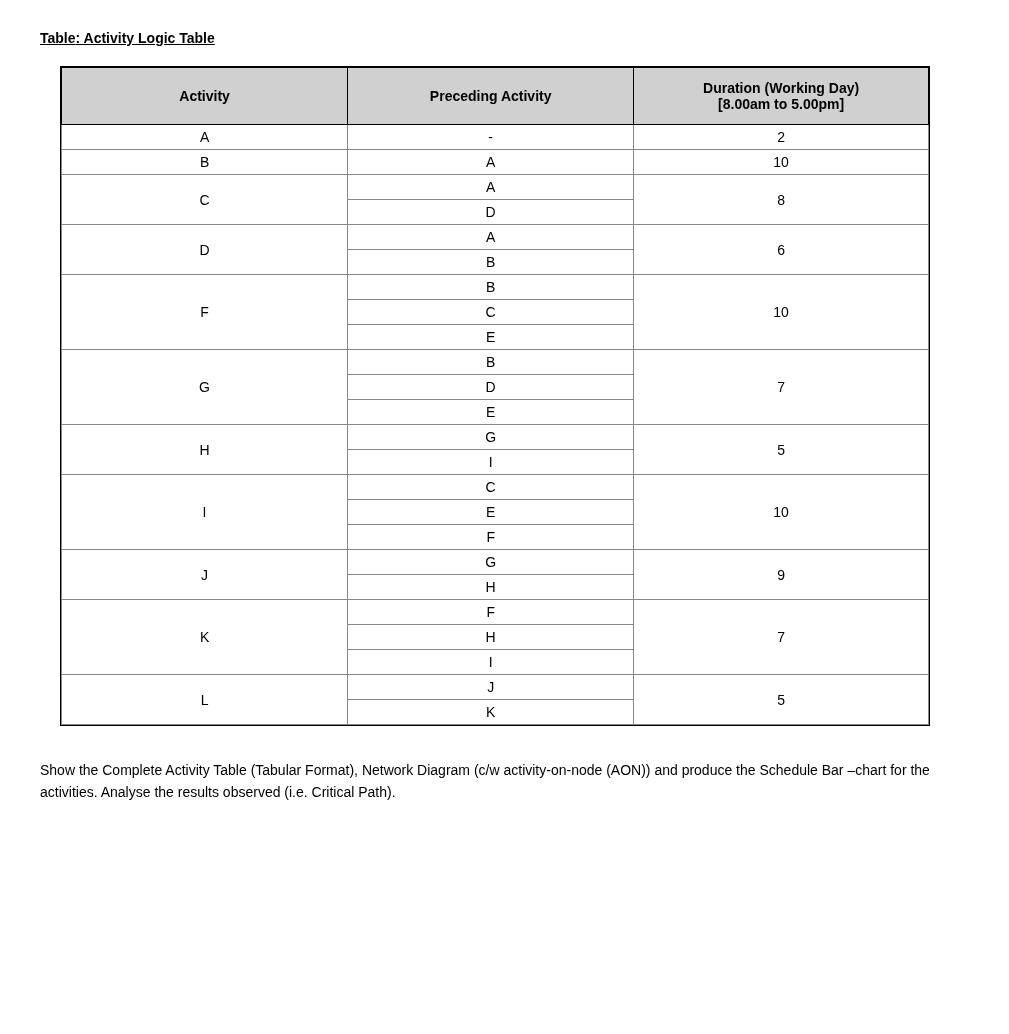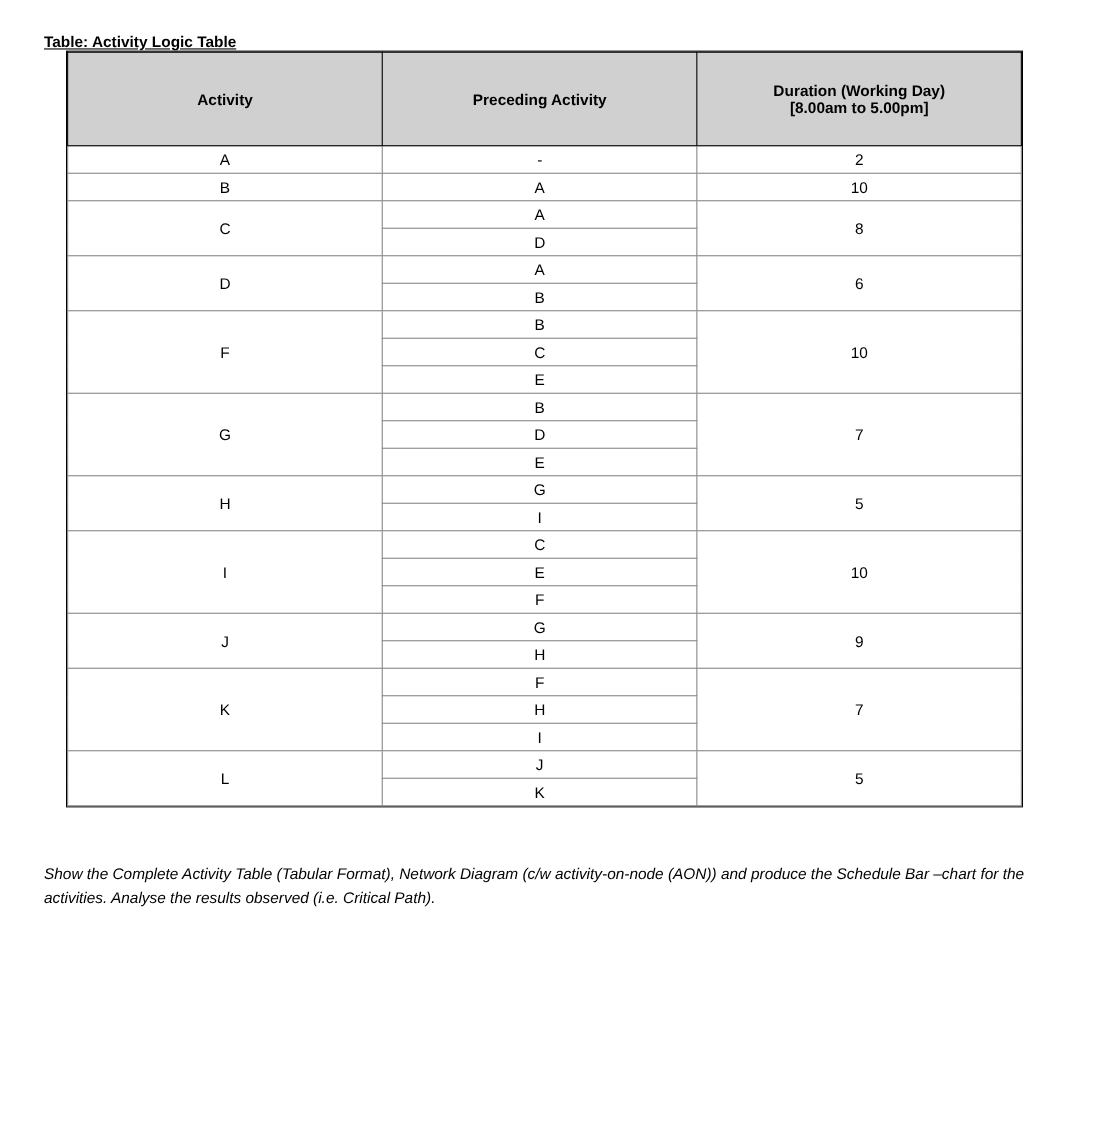--- a/index.html
+++ b/index.html
@@ -13,20 +13,21 @@
       font-size: 14px;
       background: #ffffff;
       color: #000000;
       width: 1009px;
       min-height: 1034px;
       padding: 30px 40px;
     }
 
     .page-title {
       font-size: 14px;
+      margin-bottom: 20px;
     }
 
     .page-title span {
       text-decoration: underline;
       font-weight: bold;
     }
 
     .table-container {
       border: 1.5px solid #000;
       display: inline-block;
@@ -36,21 +37,21 @@
 
     table {
       width: 100%;
       border-collapse: collapse;
     }
 
     thead tr th {
       background-color: #d0d0d0;
       border: 1px solid #000;
       text-align: center;
-      padding: 26px 10px;
+      padding: 12px 10px;
       font-weight: bold;
       font-size: 14px;
     }
 
     tbody tr td {
       border: 1px solid #888;
       text-align: center;
       padding: 4px 10px;
       font-size: 14px;
     }
@@ -65,25 +66,24 @@
       vertical-align: middle;
     }
 
     .duration-col {
       width: 34%;
       vertical-align: middle;
       margin-top: 24px;
     }
 
     .footer-text {
-      margin-top: 46px;
+      margin-top: 30px;
       font-size: 14px;
       line-height: 1.6;
       max-width: 930px;
-      font-style: italic;
     }
   </style>
 </head>
 <body>
 
 
 
 <p class="page-title">
   <span>Table</span><span>:   Activity Logic Table</span>
 </p>

